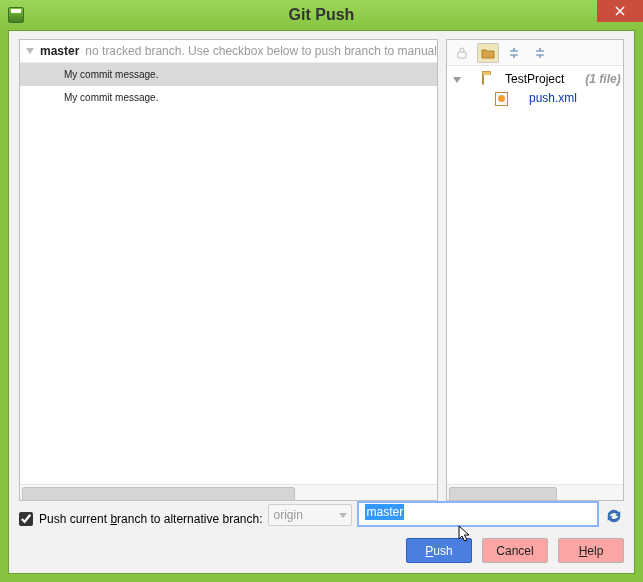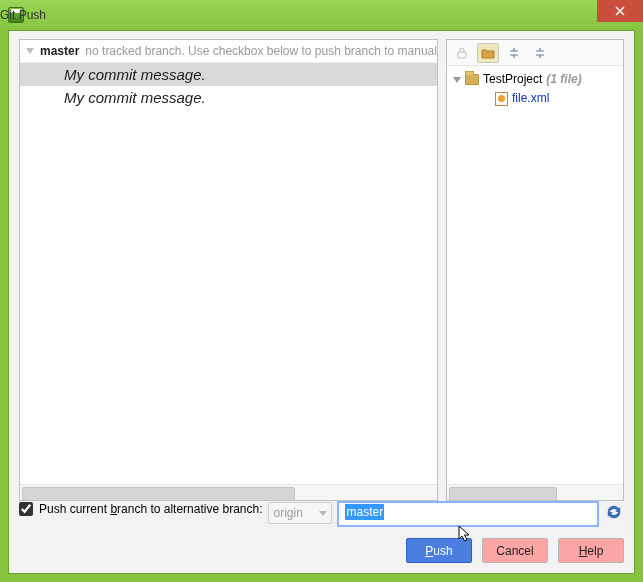--- a/index.html
+++ b/index.html
@@ -20,22 +20,22 @@
     width: 16px; height: 16px; margin-left: 8px;
     background: linear-gradient(to bottom, #7fbf3f, #3f7f1f);
     border: 1px solid #3f6f1f; border-radius: 2px;
     display: inline-flex; align-items: flex-start; justify-content: center;
   }
   .titlebar .app-icon::before {
     content: ""; width: 10px; height: 4px;
     background: #fff; border-radius: 1px; margin-top: 1px;
   }
   .titlebar .title {
-    position: absolute; left: 0; right: 0; text-align: left;
-    font-size: 12px; color: #333;
+    position: absolute; left: 0; right: 0; text-align: center;
+    font-size: 16px; color: #333; font-weight: bold;
   }
   .titlebar .close-btn {
     position: absolute; right: 0; top: 0;
     width: 46px; height: 22px;
     background: #c94f3c;
     display: flex; align-items: center; justify-content: center;
     color: #fff; font-size: 11px;
   }
   .titlebar .close-btn svg { width: 10px; height: 10px; }
 
@@ -71,21 +71,21 @@
   .chev {
     width: 0; height: 0; display: inline-block;
     border-left: 4px solid transparent;
     border-right: 4px solid transparent;
     border-top: 6px solid #9a9a9a;
   }
   .chev.light { border-top-color: #bcbcbc; }
   .left-header .branch { font-weight: bold; color: #222; }
   .left-header .note { color: #9a9a9a; }
   .commit-list {
-    flex: 1; overflow: auto; font-size: 15px; font-style: italic;
+    flex: 1; overflow: auto; font-size: 10px;
   }
   .commit-list .row {
     padding: 3px 6px 3px 44px; line-height: 17px;
     color: #222;
   }
   .commit-list .row.selected {
     background: #d9d9d9;
   }
   .h-scroll {
     height: 16px; border-top: 1px solid #e6e6e6;
@@ -112,21 +112,21 @@
   }
   .tb-btn.active { border-color: #c8c8c8; background: #efe7b8; }
   .tb-btn.disabled { color: #bbb; }
   .tb-btn svg { width: 14px; height: 14px; }
   .tree {
     flex: 1; overflow: hidden; font-size: 12px;
     padding: 4px 0;
     white-space: nowrap;
   }
   .tree-row {
-    display: flex; align-items: center; gap: 4px;
+    display: flex; align-items: center; gap: 21px;
     padding: 1px 4px; line-height: 17px;
   }
   .tree-row.depth1 { padding-left: 6px; }
   .tree-row.depth2 { padding-left: 22px; }
   .tree-row.depth3 { padding-left: 48px; }
   .folder-icon {
     width: 14px; height: 11px; background: #e8c36a;
     border: 1px solid #c9a246; position: relative;
     border-radius: 0 1px 1px 1px;
   }
@@ -144,30 +144,30 @@
   }
   .file-icon::after {
     content: ""; width: 7px; height: 7px;
     background: #f0a030; border-radius: 50%;
   }
   .tree .gray { color: #9a9a9a; font-style: italic; font-weight: bold; }
   .tree .link { color: #0b38b0; }
 
   
   .options {
-    display: flex; align-items: flex-start; gap: 6px;
+    display: flex; align-items: flex-end; gap: 6px;
     margin-top: 1px; font-size: 12px;
   }
   .options input[type=checkbox] {
     width: 14px; height: 14px; accent-color: #333;
   }
   .options label span.u { text-decoration: underline; }
   .origin-combo {
     display: inline-flex; align-items: center; gap: 4px;
-    width: 64px; height: 22px; padding: 0 4px;
+    width: 84px; height: 22px; padding: 0 4px;
     background: #f6f6f6; border: 1px solid #cfcfcf; border-radius: 2px;
     color: #9a9a9a; font-size: 12px;
   }
   .origin-combo .dd {
     width: 0; height: 0; margin-left: auto;
     border-left: 4px solid transparent;
     border-right: 4px solid transparent;
     border-top: 5px solid #b5b5b5;
   }
   .branch-input {
@@ -265,21 +265,21 @@
         </div>
         <div class="tree">
           <div class="tree-row depth1">
             <span class="chev"></span>
             <span class="folder-icon project"></span>
             <span>TestProject</span>
             <span class="gray">(1 file)</span>
           </div>
           <div class="tree-row depth3">
             <span class="file-icon"></span>
-            <span class="link">file.xml</span>
+            <span class="link">push.xml</span>
           </div>
         </div>
         <div class="h-scroll"></div>
       </div>
 
     </div>
 
     <div class="options">
       <input type="checkbox" checked="" style="">
       <label>

